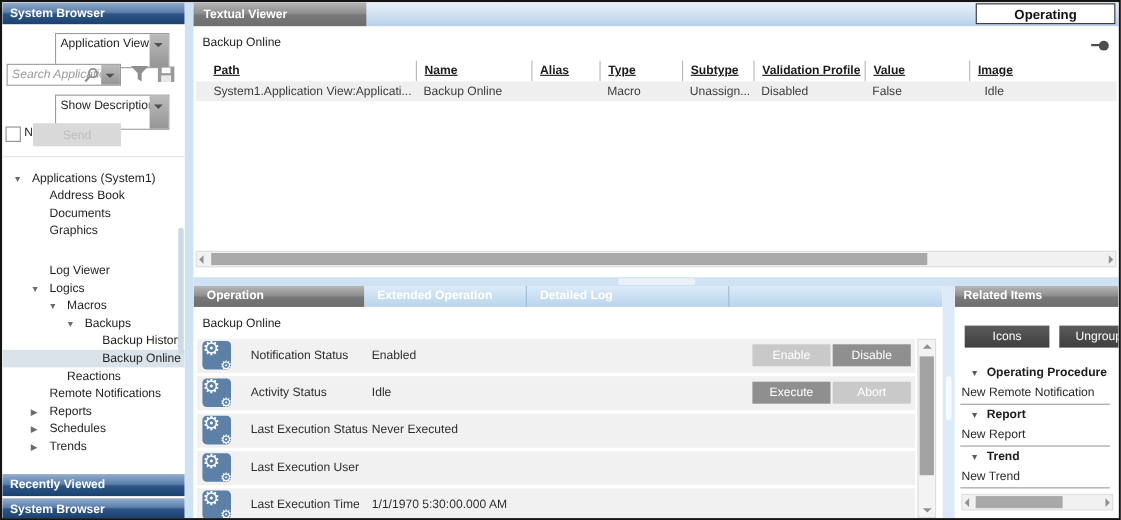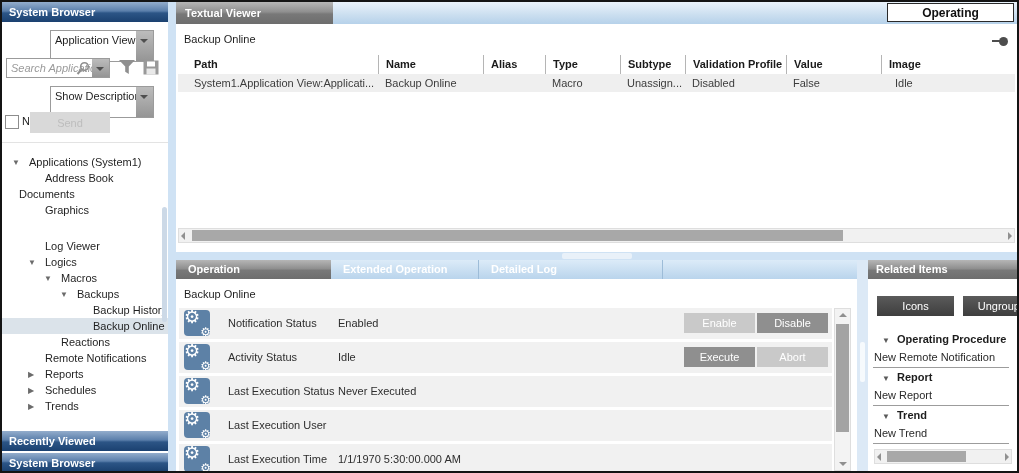--- a/index.html
+++ b/index.html
@@ -51,21 +51,21 @@
   #tab-tv{position:absolute;left:0;top:0;width:148px;height:22px;line-height:22px;}
   .operating-btn{position:absolute;right:3px;top:1px;width:127px;height:19px;background:#fff;
     border:1px solid #2a2a2a;font-weight:bold;font-size:12px;font-family:inherit;text-align:center;padding:0;color:#111;}
   .tv-panel{position:absolute;left:174px;right:0;top:22px;height:228px;background:#fff;overflow:hidden;}
   .obj-name{position:absolute;left:8px;top:9px;color:#1e1e1e;}
   .pin{position:absolute;right:9px;top:13px;width:16px;height:9px;}
   .pin::before{content:"";position:absolute;left:0;top:3px;width:8px;height:2px;background:#4d4d4d;}
   .pin::after{content:"";position:absolute;right:0;top:0;width:9px;height:9px;border-radius:50%;background:#4d4d4d;}
   #tv-header{position:absolute;left:2px;top:31px;right:2px;height:19px;display:flex;overflow:hidden;}
   .tv-cell{box-sizing:border-box;padding-left:7px;line-height:19px;white-space:nowrap;overflow:hidden;flex:0 0 auto;}
-  .tv-cell.header{font-weight:bold;border-left:1px solid #b5b5b5;color:#1a1a1a;}
+  .tv-cell.header{font-weight:bold;border-left:1px solid #b5b5b5;color:#1a1a1a;text-decoration:underline;}
   .tv-cell.first{border-left:0 !important;padding-left:16px;}
   #tv-rows{position:absolute;left:2px;top:50px;right:2px;}
   .tv-row{display:flex;height:18px;background:#efefef;overflow:hidden;}
   .tv-row .tv-cell{line-height:18px;color:#3c3c3c;}
 
   .hscroll{position:absolute;height:15px;background:#f1f1f1;border:1px solid #dedede;box-sizing:border-box;}
   .hscroll.tv{left:2px;right:2px;top:204px;}
   .hs-thumb{position:absolute;top:1px;bottom:1px;background:#a8a8a8;}
   .hscroll.tv .hs-thumb{left:13px;width:78%;}
   .hs-arr{position:absolute;top:3px;width:0;height:0;border:4px solid transparent;}
@@ -171,21 +171,21 @@
 
     <div id="tree">
         <div class="tree-row" style="padding-left: 10px;">
           <span class="tree-arrow">▼</span>
           <span class="tree-label">Applications (System1)</span>
         </div>
         <div class="tree-row" style="padding-left: 26px;">
           <span class="tree-arrow"></span>
           <span class="tree-label">Address Book</span>
         </div>
-        <div class="tree-row" style="">
+        <div class="tree-row" style="padding-left: 26px;">
           <span class="tree-arrow"></span>
           <span class="tree-label">Documents</span>
         </div>
         <div class="tree-row" style="padding-left: 26px;">
           <span class="tree-arrow"></span>
           <span class="tree-label">Graphics</span>
         </div>
         <div class="tree-row" style="padding-left: 26px; margin-top: 20px;">
           <span class="tree-arrow"></span>
           <span class="tree-label">Log Viewer</span>

